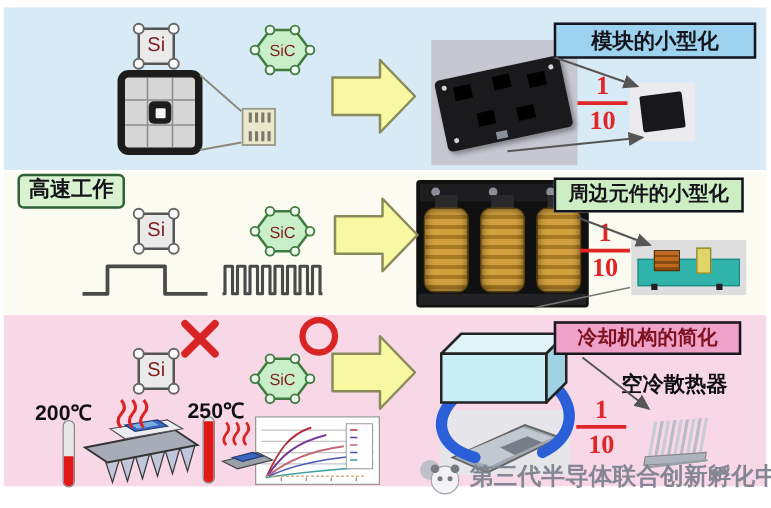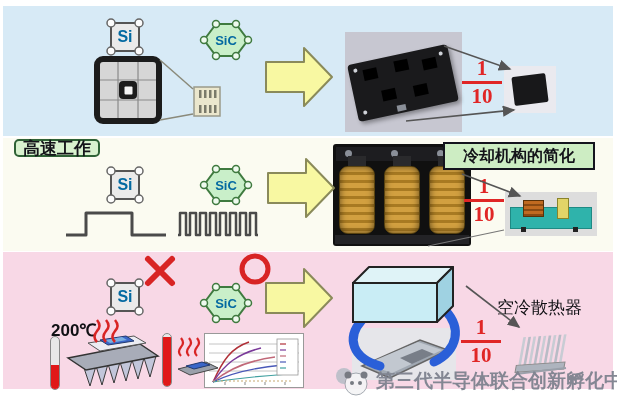--- a/index.html
+++ b/index.html
@@ -8,28 +8,28 @@
 
   .band { position:absolute; left:3px; width:610px; }
   #band1 { top:6px;  height:130px; background:#d7eaf6; }
   #band2 { top:138px; height:113px; background:#fbfbf1; }
   #band3 { top:252px; height:137px; background:#f8d8e6; }
 
   .tag { position:absolute; display:flex; align-items:center; justify-content:center;
          font-weight:bold; color:#14141a; z-index:5; line-height:1; }
   #r1-label { left:16px; top:20px; width:84px; height:30px; background:#a9d2ee; border:2px solid #3a57ad; border-radius:7px; font-size:18px; }
   #r1-result { left:443px; top:18px; width:162px; height:29px; background:#9ed3ef; border:2px solid #14141e; font-size:17px; }
-  #r2-label { left:14px; top:139px; width:86px; height:18px; background:#d9f2cf; border:2px solid #2f6236; border-radius:5px; font-size:17px; }
+  #r2-label { left:14px; top:139px; width:86px; height:28px; background:#d9f2cf; border:2px solid #2f6236; border-radius:5px; font-size:17px;font-family:Liberation Mono, monospace; }
   #r2-result { left:443px; top:142px; width:152px; height:28px; background:#cdedc3; border:2px solid #14141e; font-size:16px; }
   #r3-label { left:14px; top:256px; width:88px; height:28px; background:#f6c1d5; border:2px solid #c62a68; border-radius:5px; font-size:17px; }
   #r3-result { left:443px; top:257px; width:150px; height:27px; background:#efa2c7; border:2px solid #16161c; font-size:16px; color:#7c1220; }
 
   .icon { position:absolute; z-index:4; }
   .icon-label { position:absolute; inset:0; display:flex; align-items:center; justify-content:center;
-                font-weight:bold; color:#0369a1; }
+                font-weight:normal; color:#7f1d1d; }
   .si-text { font-size:16px; }
   .sic-text { font-size:13px; }
   #r1-si  { left:103px; top:15px; width:44px; height:44px; }
   #r1-sic { left:198px; top:16px; width:56px; height:48px; }
   #r2-si  { left:103px; top:163px; width:44px; height:44px; }
   #r2-sic { left:198px; top:161px; width:56px; height:48px; }
   #r3-si  { left:103px; top:275px; width:44px; height:44px; }
   #r3-sic { left:198px; top:279px; width:56px; height:48px; }
 
   .block-arrow { position:absolute; z-index:3; }
@@ -76,21 +76,21 @@
   .coil-sm { position:absolute; left:12px; top:-8px; width:21px; height:17px; border:1px solid #5a3208;
              background:repeating-linear-gradient(180deg,#c06a20 0 3px,#8a4a12 3px 5px); }
   .yellow-sm { position:absolute; left:46px; top:-10px; width:12px; height:21px; background:#e2d468; border:1px solid #8a842a; }
   .pad { position:absolute; bottom:-4px; width:5px; height:5px; background:#222; }
 
   .redmark { position:absolute; z-index:5; }
   #r3-x { left:142px; top:253px; }
   #r3-o { left:237px; top:251px; }
 
   .temp { position:absolute; font-weight:bold; font-size:17px; color:#101014; z-index:4; }
-  #r3-temp-si  { left:28px;  top:318px;margin-left:23px; }
+  #r3-temp-si  { left:28px;  top:318px; }
   #r3-temp-sic { left:150px; top:316px; }
 
   .thermo { position:absolute; width:10px; border:1.5px solid #888; border-radius:6px; background:#e8e8e8; overflow:hidden; z-index:3; }
   #r3-thermo1 { left:50px;  top:336px; height:54px; }
   #r3-thermo2 { left:162px; top:333px; height:54px; }
   .mercury { position:absolute; bottom:0; left:0; right:0; background:#e01818; }
   #r3-thermo1 .mercury { height:46%; }
   #r3-thermo2 .mercury { height:94%; }
 
   .waves { position:absolute; z-index:4; }
@@ -100,21 +100,21 @@
   #r3-heatsink-big { position:absolute; left:62px; top:330px; z-index:2; }
   #r3-chipsmall { position:absolute; left:176px; top:356px; z-index:3; }
 
   #r3-graph { position:absolute; left:204px; top:333px; width:100px; height:55px; background:#ffffff;
               border:1px solid #999; z-index:1; }
 
   #r3-pump { position:absolute; left:340px; top:262px; z-index:4; }
   #r3-pump-label { left:353px; top:292px; width:84px; height:22px; font-size:18px; background:transparent; z-index:6; }
   #r3-plate-panel { position:absolute; left:352px; top:328px; width:104px; height:52px; background:#e6e6ea; z-index:1; }
 
-  #r3-aircool { position:absolute; left:497px; top:296px; font-weight:normal; font-size:17px; color:#101014; z-index:5; }
+  #r3-aircool { position:absolute; left:497px; top:296px; font-weight:bold; font-size:17px; color:#101014; z-index:5; }
   #r3-heatsink-small { position:absolute; left:508px; top:330px; z-index:2; }
 
   #overlay { position:absolute; left:0; top:0; z-index:6; pointer-events:none; }
 
   #wm-logo { position:absolute; left:334px; top:366px; z-index:7; opacity:.9; }
   #wm-text { position:absolute; left:376px; top:368px; z-index:7; font-weight:bold; font-size:19px;
              letter-spacing:0px; color:rgba(125,130,142,.95); white-space:nowrap; }
 </style>
 </head>
 <body>
@@ -183,20 +183,23 @@
       <div class="m-cell" style="left:74px; top:10px;"></div>
       <div class="m-cell" style="left:28px; top:32px;"></div>
       <div class="m-cell" style="left:60px; top:34px;"></div>
       <div class="m-dot" style="left:5px; top:5px;"></div>
       <div class="m-dot" style="left:92px; top:6px;"></div>
       <div class="m-dot" style="left:6px; top:48px;"></div>
       <div class="m-term" style="left:40px; top:50px;"></div>
     </div>
   </div>
 
+  <div class="tag" id="r1-result">
+    <span>模块的小型化</span>
+  </div>
 
   <div class="frac" id="r1-frac">
     <span class="fnum">1</span>
     <span class="fden">10</span>
   </div>
 
   <div id="r1-smallpanel">
     <div class="smallchip"></div>
   </div>
 
@@ -248,21 +251,21 @@
     <div class="clamp" style="left:15px;"></div>
     <div class="clamp" style="left:60px;"></div>
     <div class="clamp" style="left:105px;"></div>
     <div class="coil" style="left:6px;"></div>
     <div class="coil" style="left:51px;"></div>
     <div class="coil" style="left:96px;"></div>
     <div class="tr-bottom"></div>
   </div>
 
   <div class="tag" id="r2-result">
-    <span>冷却机构的简化</span>
+    <span>周边元件的小型化</span>
   </div>
 
   <div class="frac" id="r2-frac">
     <span class="fnum">1</span>
     <span class="fden">10</span>
   </div>
 
   <div id="r2-smallpanel">
     <div class="pcb">
       <div class="coil-sm"></div>
@@ -322,20 +325,21 @@
     <polygon points="46,34 58,32 52,53" fill="#c2c6da" stroke="#3a3a3a" stroke-width="1"></polygon>
     <polygon points="58,32 70,30 64,51" fill="#c2c6da" stroke="#3a3a3a" stroke-width="1"></polygon>
     <polygon points="70,30 82,28 76,49" fill="#c2c6da" stroke="#3a3a3a" stroke-width="1"></polygon>
     <polygon points="82,28 94,26 88,47" fill="#c2c6da" stroke="#3a3a3a" stroke-width="1"></polygon>
     <polygon points="6,28 78,14 96,26 24,40" fill="#a8acb8" stroke="#333" stroke-width="1.5"></polygon>
     <polygon points="26,13 72,6 84,13 38,21" fill="#ececf2" stroke="#555" stroke-width="1"></polygon>
     <polygon points="38,10 64,6 72,11 46,15" fill="#3a66c8" stroke="#223a70" stroke-width="1"></polygon>
     <polygon points="43,10 60,7 65,10 48,13" fill="#7ab0e0"></polygon>
   </svg>
 
+  <span class="temp" id="r3-temp-sic">250℃</span>
   <div class="thermo" id="r3-thermo2">
     <div class="mercury"></div>
   </div>
 
   <svg class="waves" id="r3-waves2" width="26" height="22">
     <path d="M4,2 q4,5 0,9 q-4,5 0,9" stroke="#d82424" stroke-width="2.2" fill="none"></path>
     <path d="M12,2 q4,5 0,9 q-4,5 0,9" stroke="#d82424" stroke-width="2.2" fill="none"></path>
     <path d="M20,2 q4,5 0,9 q-4,5 0,9" stroke="#d82424" stroke-width="2.2" fill="none"></path>
   </svg>
 
@@ -382,20 +386,23 @@
   </div>
 
   <svg id="r3-pump" width="130" height="122">
     <path d="M22,58 C6,76 12,96 40,104" stroke="#2a5fd8" stroke-width="9" fill="none" stroke-linecap="round"></path>
     <path d="M105,48 C122,66 118,88 94,100" stroke="#2a5fd8" stroke-width="9" fill="none" stroke-linecap="round"></path>
     <polygon points="13,21 97,21 113,5 29,5" fill="#dff3f7" stroke="#222" stroke-width="2" stroke-linejoin="round"></polygon>
     <polygon points="97,21 113,5 113,44 97,60" fill="#9fd2e2" stroke="#222" stroke-width="2" stroke-linejoin="round"></polygon>
     <rect x="13" y="21" width="84" height="39" fill="#c9edf5" stroke="#222" stroke-width="2"></rect>
   </svg>
 
+  <div class="tag" id="r3-result">
+    <span>冷却机构的简化</span>
+  </div>
 
   <span id="r3-aircool">空冷散热器</span>
 
   <div class="frac" id="r3-frac">
     <span class="fnum">1</span>
     <span class="fden">10</span>
   </div>
 
   <svg id="r3-heatsink-small" width="74" height="48">
     <g transform="translate(6,2) skewX(-14) rotate(-4 30 24)">

